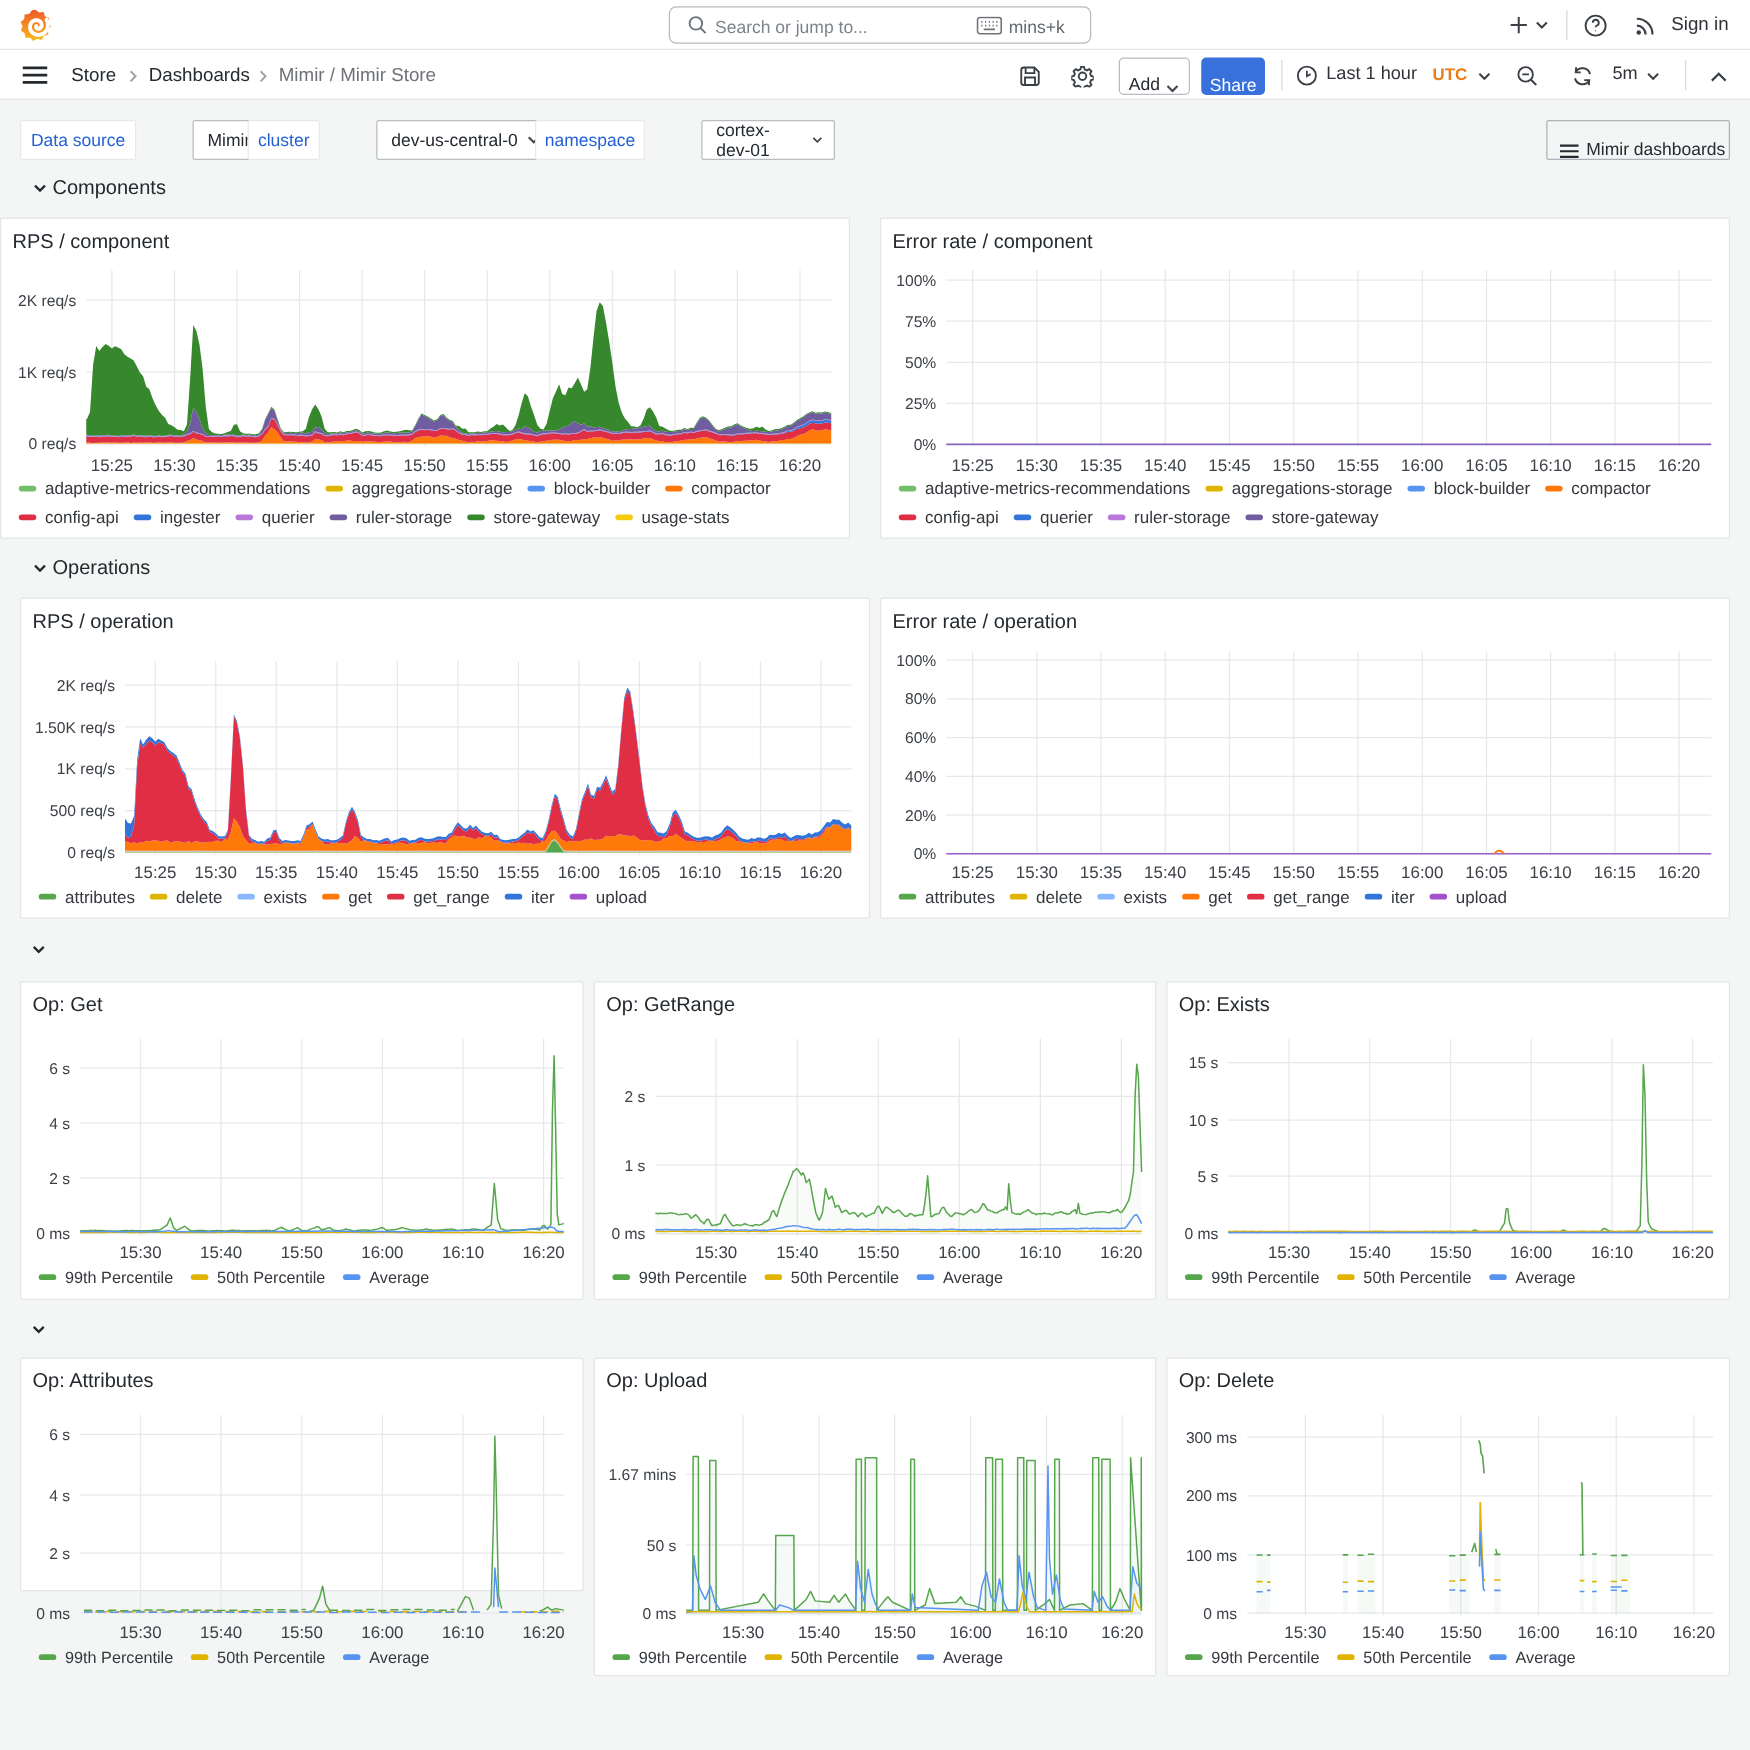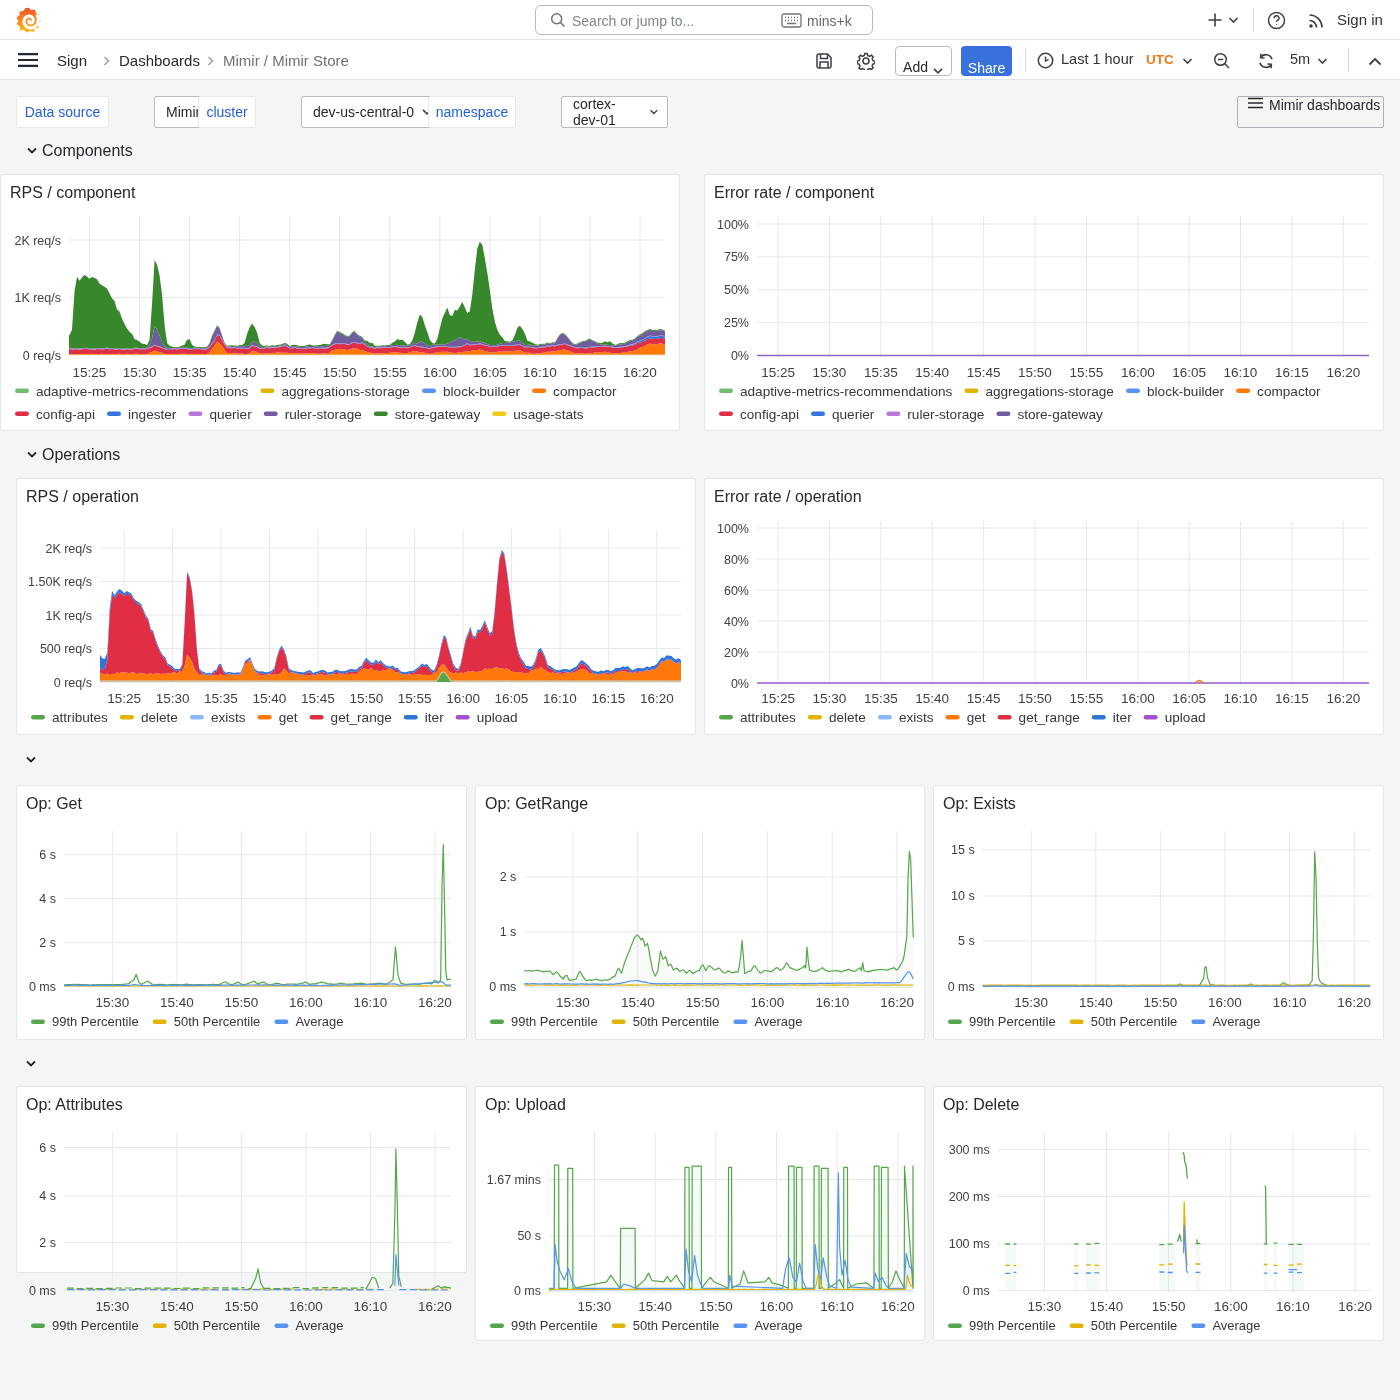--- a/index.html
+++ b/index.html
@@ -59,21 +59,21 @@
   </svg>
 <svg class="abs" style="left:1307px;top:11px" width="19" height="19" viewBox="0 0 19 19" fill="none" stroke="#3b4046" stroke-width="1.7">
     <circle cx="4" cy="15" r="1.8" fill="#3b4046" stroke="none"></circle>
     <path d="M2.5 9.5 a7 7 0 0 1 7 7 M2.5 4 a12.5 12.5 0 0 1 12.5 12.5"></path>
   </svg>
 <div class="abs" style="left:1337px;top:11px;font-size:15px;color:#2f3338">Sign in</div>
 
 <svg class="abs" style="left:18px;top:52px" width="20" height="16" viewBox="0 0 20 16" stroke="#24292e" stroke-width="2.2">
     <path d="M0 2.2h20 M0 8h20 M0 13.8h20"></path>
   </svg>
-<div class="abs crumb" style="left:57px;top:52px">Sign</div>
+<div class="abs crumb" style="left:57px;top:52px">Store</div>
 <svg class="abs" style="left:102px;top:56px" width="9" height="10" viewBox="0 0 9 10" fill="none" stroke="#9da2a8" stroke-width="1.5">
     <path d="M2.5 1 L6.5 5 L2.5 9"></path>
   </svg>
 <div class="abs crumb" style="left:119px;top:52px">Dashboards</div>
 <svg class="abs" style="left:206px;top:56px" width="9" height="10" viewBox="0 0 9 10" fill="none" stroke="#9da2a8" stroke-width="1.5">
     <path d="M2.5 1 L6.5 5 L2.5 9"></path>
   </svg>
 <div class="abs crumb" style="left:223px;top:52px;color:#6e7277">Mimir / Mimir Store</div>
 
 <svg class="abs" style="left:815px;top:52px" width="18" height="18" viewBox="0 0 18 18" fill="none" stroke="#3b4046" stroke-width="1.5">
@@ -124,21 +124,21 @@
       <path d="M2 1.8 L6 5.8 L10 1.8"></path>
     </svg></div>
 <div class="vlabel" style="left:198px;width:58px">cluster</div>
 <div class="vval" style="left:260px;width:150px">dev-us-central-0<svg width="12" height="8" viewBox="0 0 12 8" fill="none" stroke="#41464c" stroke-width="1.7">
       <path d="M2 1.8 L6 5.8 L10 1.8"></path>
     </svg></div>
 <div class="vlabel" style="left:428px;width:88px">namespace</div>
 <div class="vval" style="left:520px;width:107px">cortex-dev-01<svg width="12" height="8" viewBox="0 0 12 8" fill="none" stroke="#41464c" stroke-width="1.7">
       <path d="M2 1.8 L6 5.8 L10 1.8"></path>
     </svg></div>
-<div class="abs" style="left:1237px;top:96px;width:147px;height:32px;border:1px solid #aeb2b8;border-radius:2px;display:flex;align-items:flex-start;padding-left:10px;font-size:14px;color:#24292e">
+<div class="abs" style="left:1237px;top:96px;width:147px;height:32px;border:1px solid #aeb2b8;border-radius:2px;display:flex;align-items:flex-end;padding-left:10px;font-size:14px;color:#24292e">
     <svg width="15" height="12" viewBox="0 0 15 12" stroke="#24292e" stroke-width="1.7">
       <path d="M0 1.5h15 M0 6h15 M0 10.5h15"></path>
     </svg>
     <span style="margin-left:6px">Mimir dashboards</span>
   </div>
 
 <svg class="abs" style="left:26px;top:146px" width="12" height="9" viewBox="0 0 12 9" fill="none" stroke="#24292e" stroke-width="1.8">
     <path d="M2 2.5 L6 6.5 L10 2.5"></path>
   </svg>
 <div class="sechead" style="left:42px;top:142px">Components</div>

